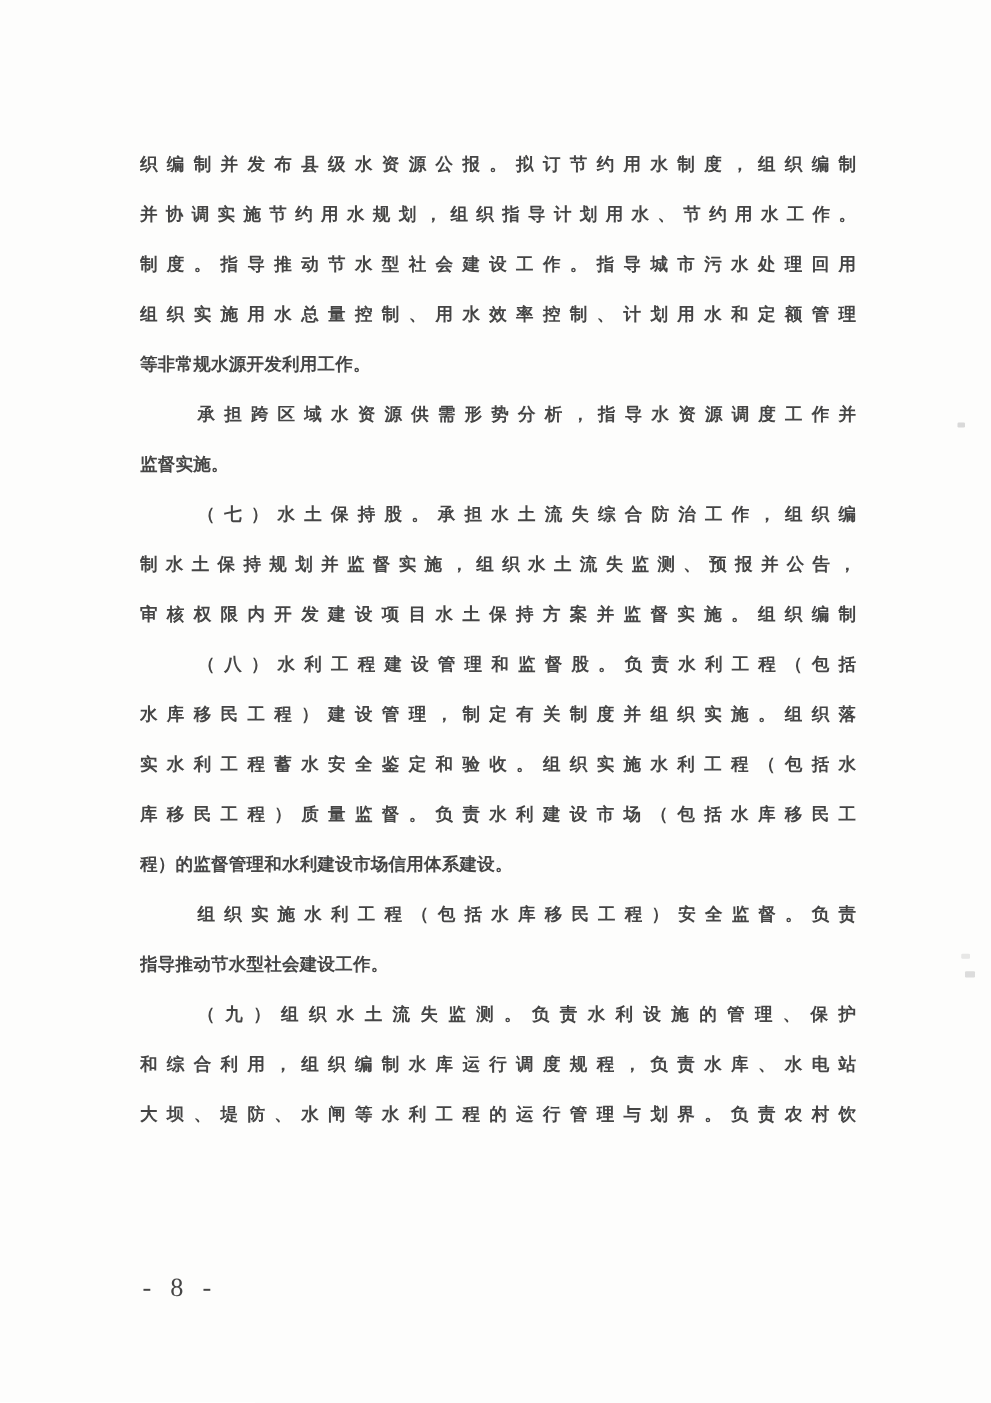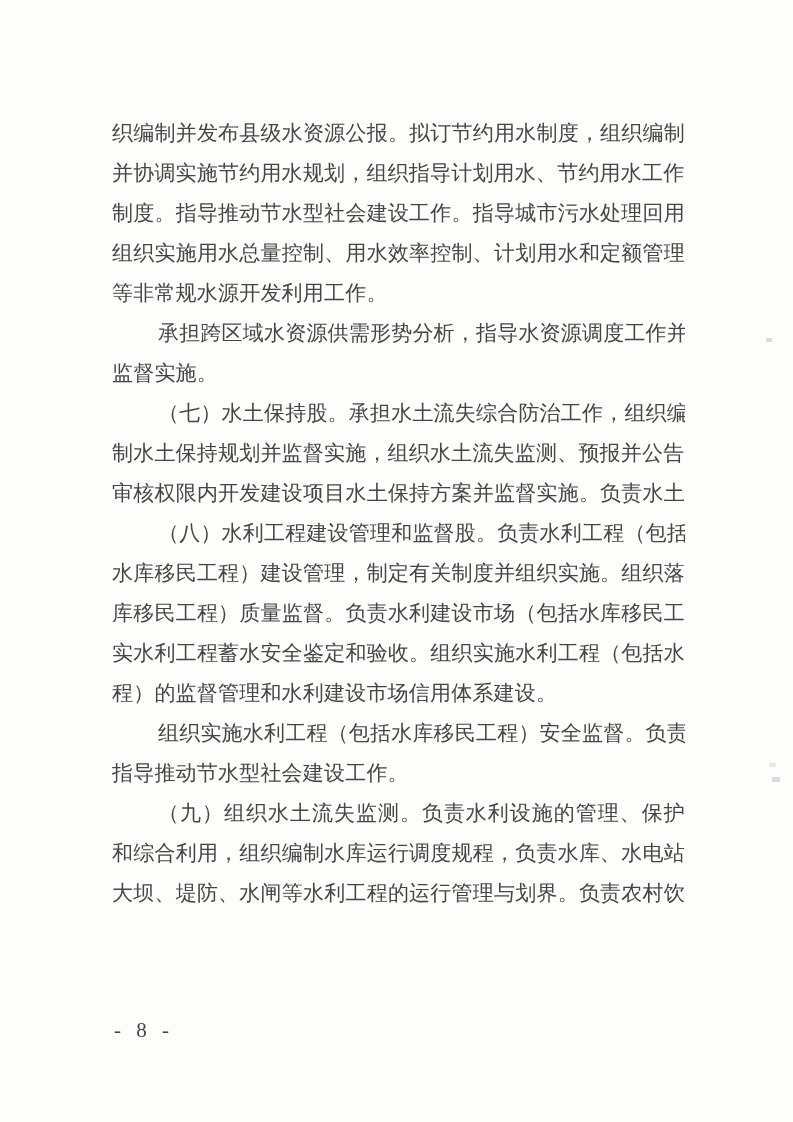--- a/index.html
+++ b/index.html
@@ -19,24 +19,24 @@
     position: absolute;
     inset: 0;
     background: var(--paper-color);
   }
   .textblock {
     position: absolute;
     left: 112px;
     top: 113px;
     width: 573px;
     color: var(--ink-color);
-    font-size: 21px;
+    font-size: 14px;
     line-height: 40px;
     letter-spacing: 0.2px;
-    font-weight: 400;
+    font-weight: 700;
   }
   .para { text-align: justify; }
   .ln {
     height: 40px;
     overflow: hidden;
     text-align: justify;
     text-justify: inter-character;
     text-align-last: justify;
     white-space: nowrap;
   }
@@ -81,28 +81,28 @@
     </div>
 
     <div class="para">
       <div class="ln indent">承担跨区域水资源供需形势分析，指导水资源调度工作并</div>
       <div class="ln end">监督实施。</div>
     </div>
 
     <div class="para">
       <div class="ln indent">（七）水土保持股。承担水土流失综合防治工作，组织编</div>
       <div class="ln">制水土保持规划并监督实施，组织水土流失监测、预报并公告，</div>
-      <div class="ln">审核权限内开发建设项目水土保持方案并监督实施。负责水土</div>
+      <div class="ln">审核权限内开发建设项目水土保持方案并监督实施。组织编制</div>
     </div>
 
     <div class="para">
       <div class="ln indent">（八）水利工程建设管理和监督股。负责水利工程（包括</div>
       <div class="ln">水库移民工程）建设管理，制定有关制度并组织实施。组织落</div>
+      <div class="ln">实水利工程蓄水安全鉴定和验收。组织实施水利工程（包括水</div>
       <div class="ln">库移民工程）质量监督。负责水利建设市场（包括水库移民工</div>
-      <div class="ln">实水利工程蓄水安全鉴定和验收。组织实施水利工程（包括水</div>
       <div class="ln end">程）的监督管理和水利建设市场信用体系建设。</div>
     </div>
 
     <div class="para">
       <div class="ln indent">组织实施水利工程（包括水库移民工程）安全监督。负责</div>
       <div class="ln end">指导推动节水型社会建设工作。</div>
     </div>
 
     <div class="para">
       <div class="ln indent">（九）组织水土流失监测。负责水利设施的管理、保护</div>

